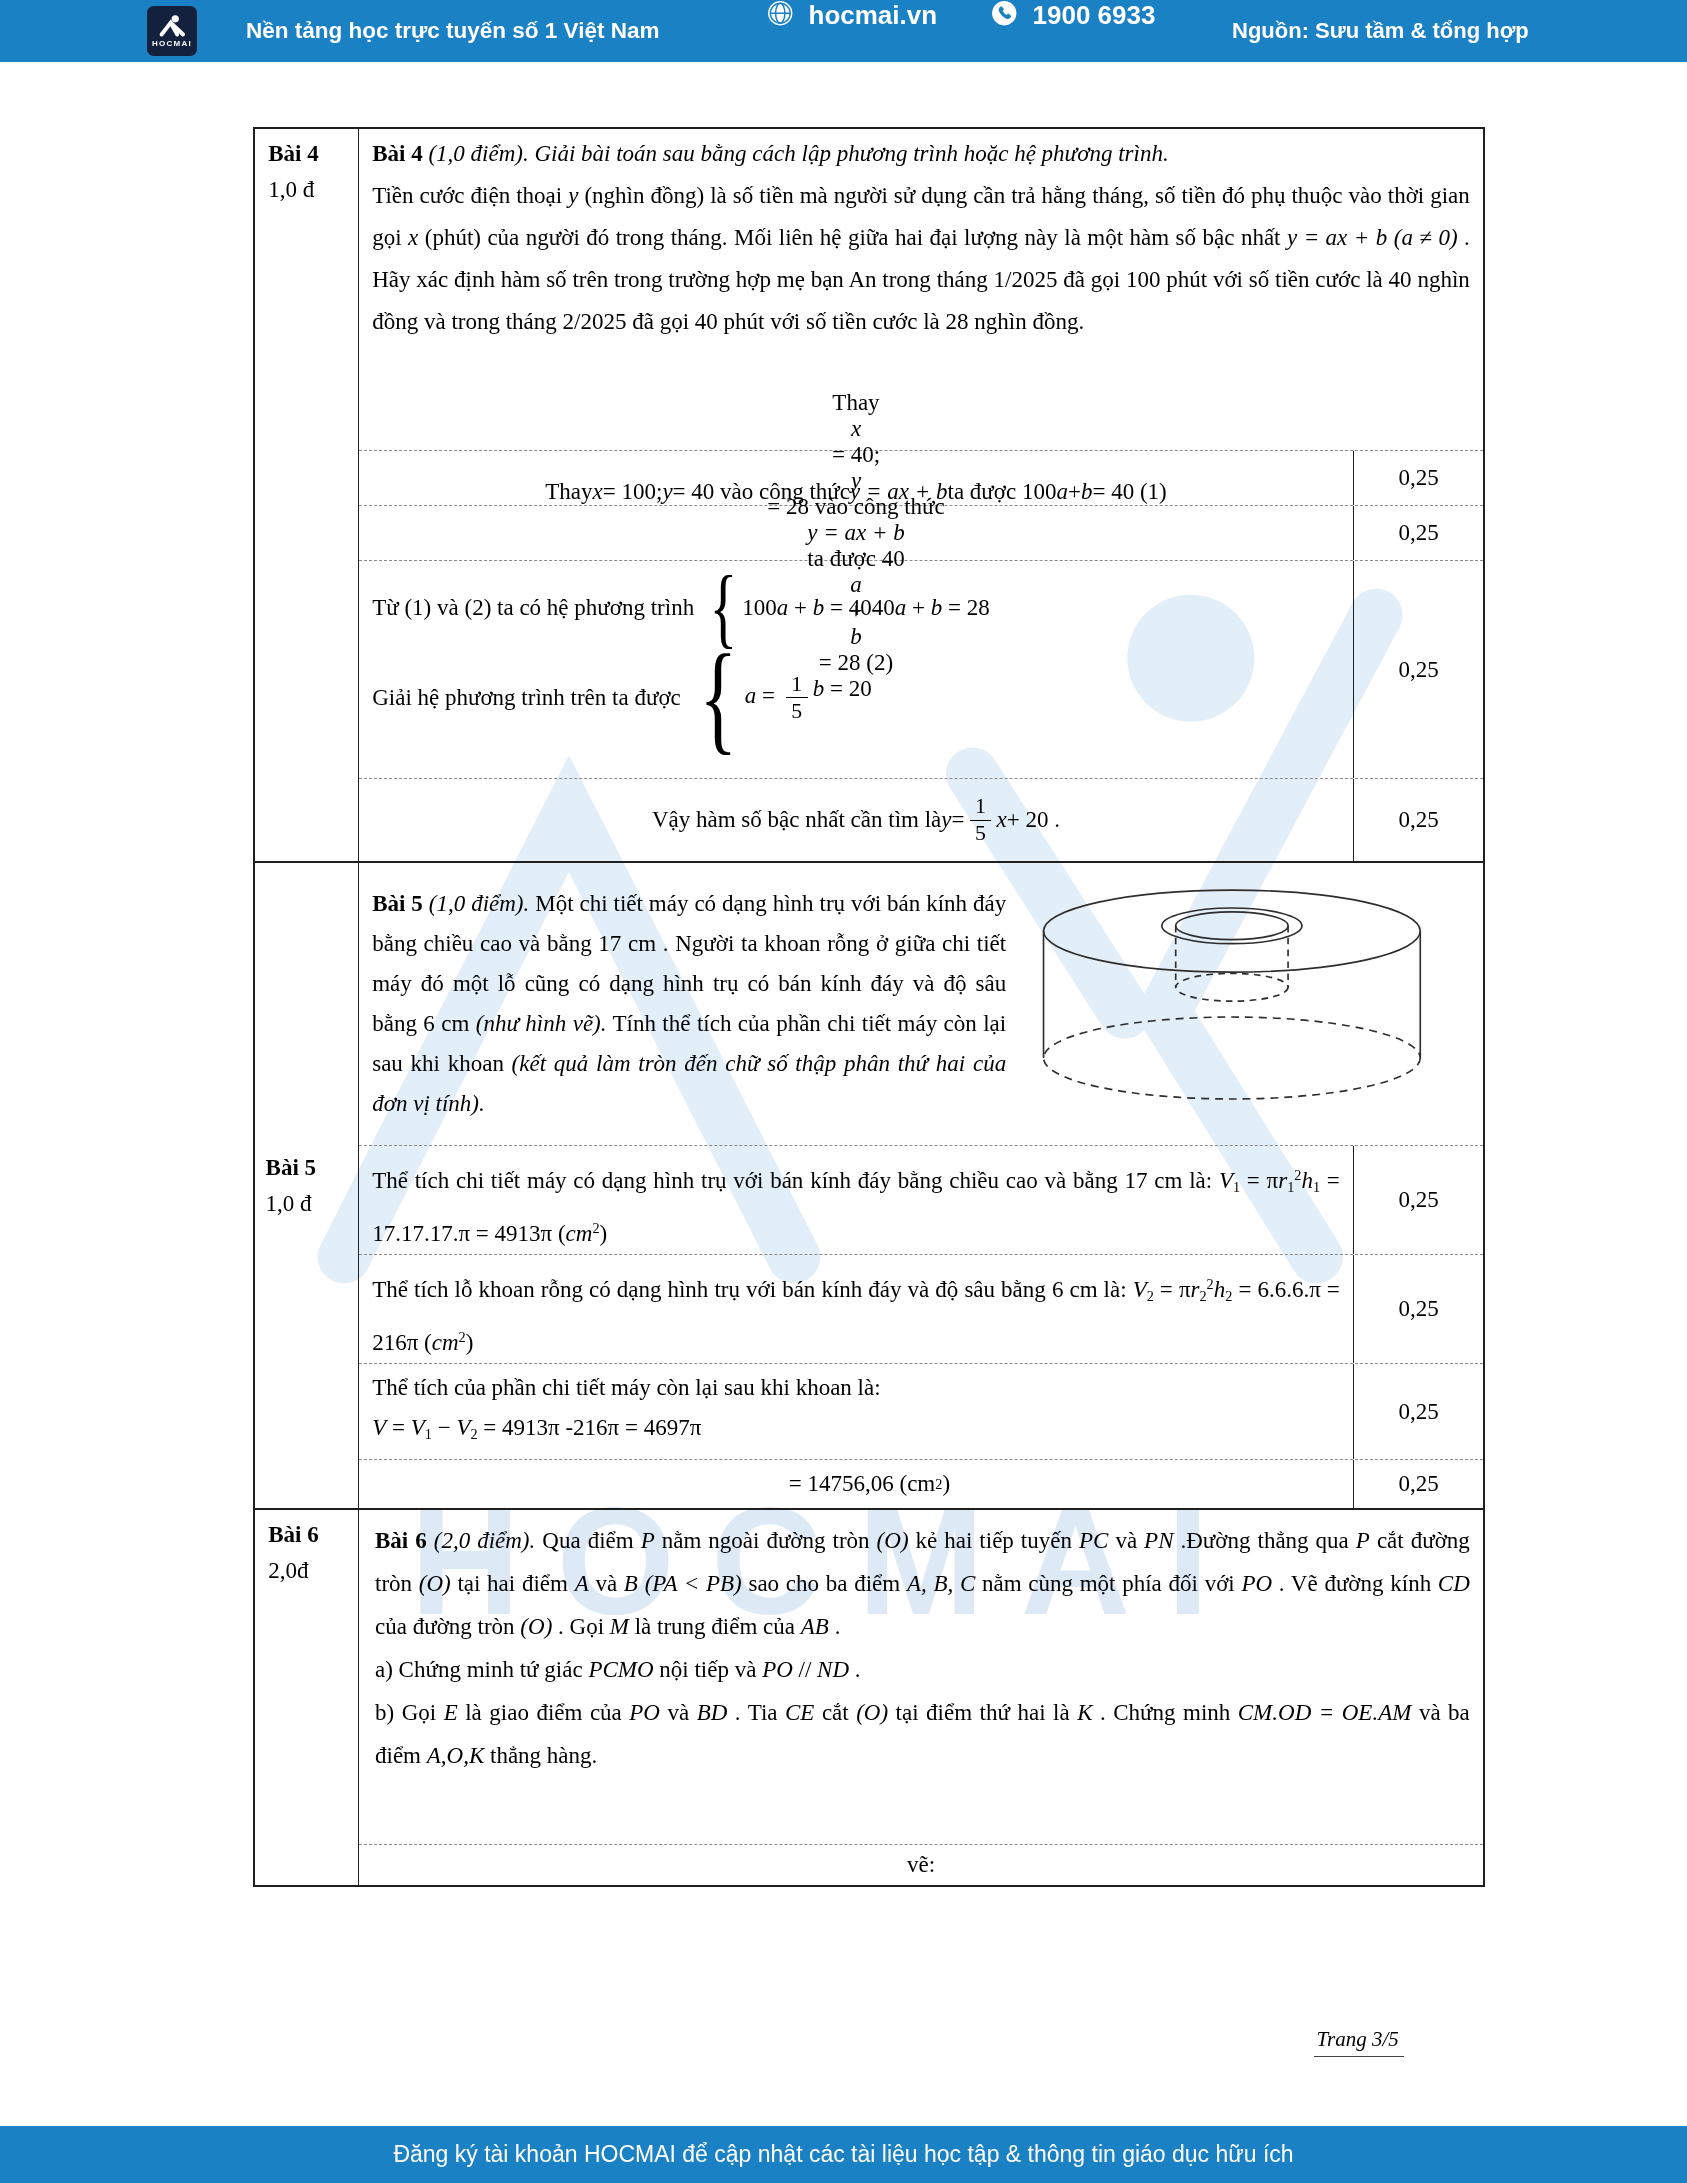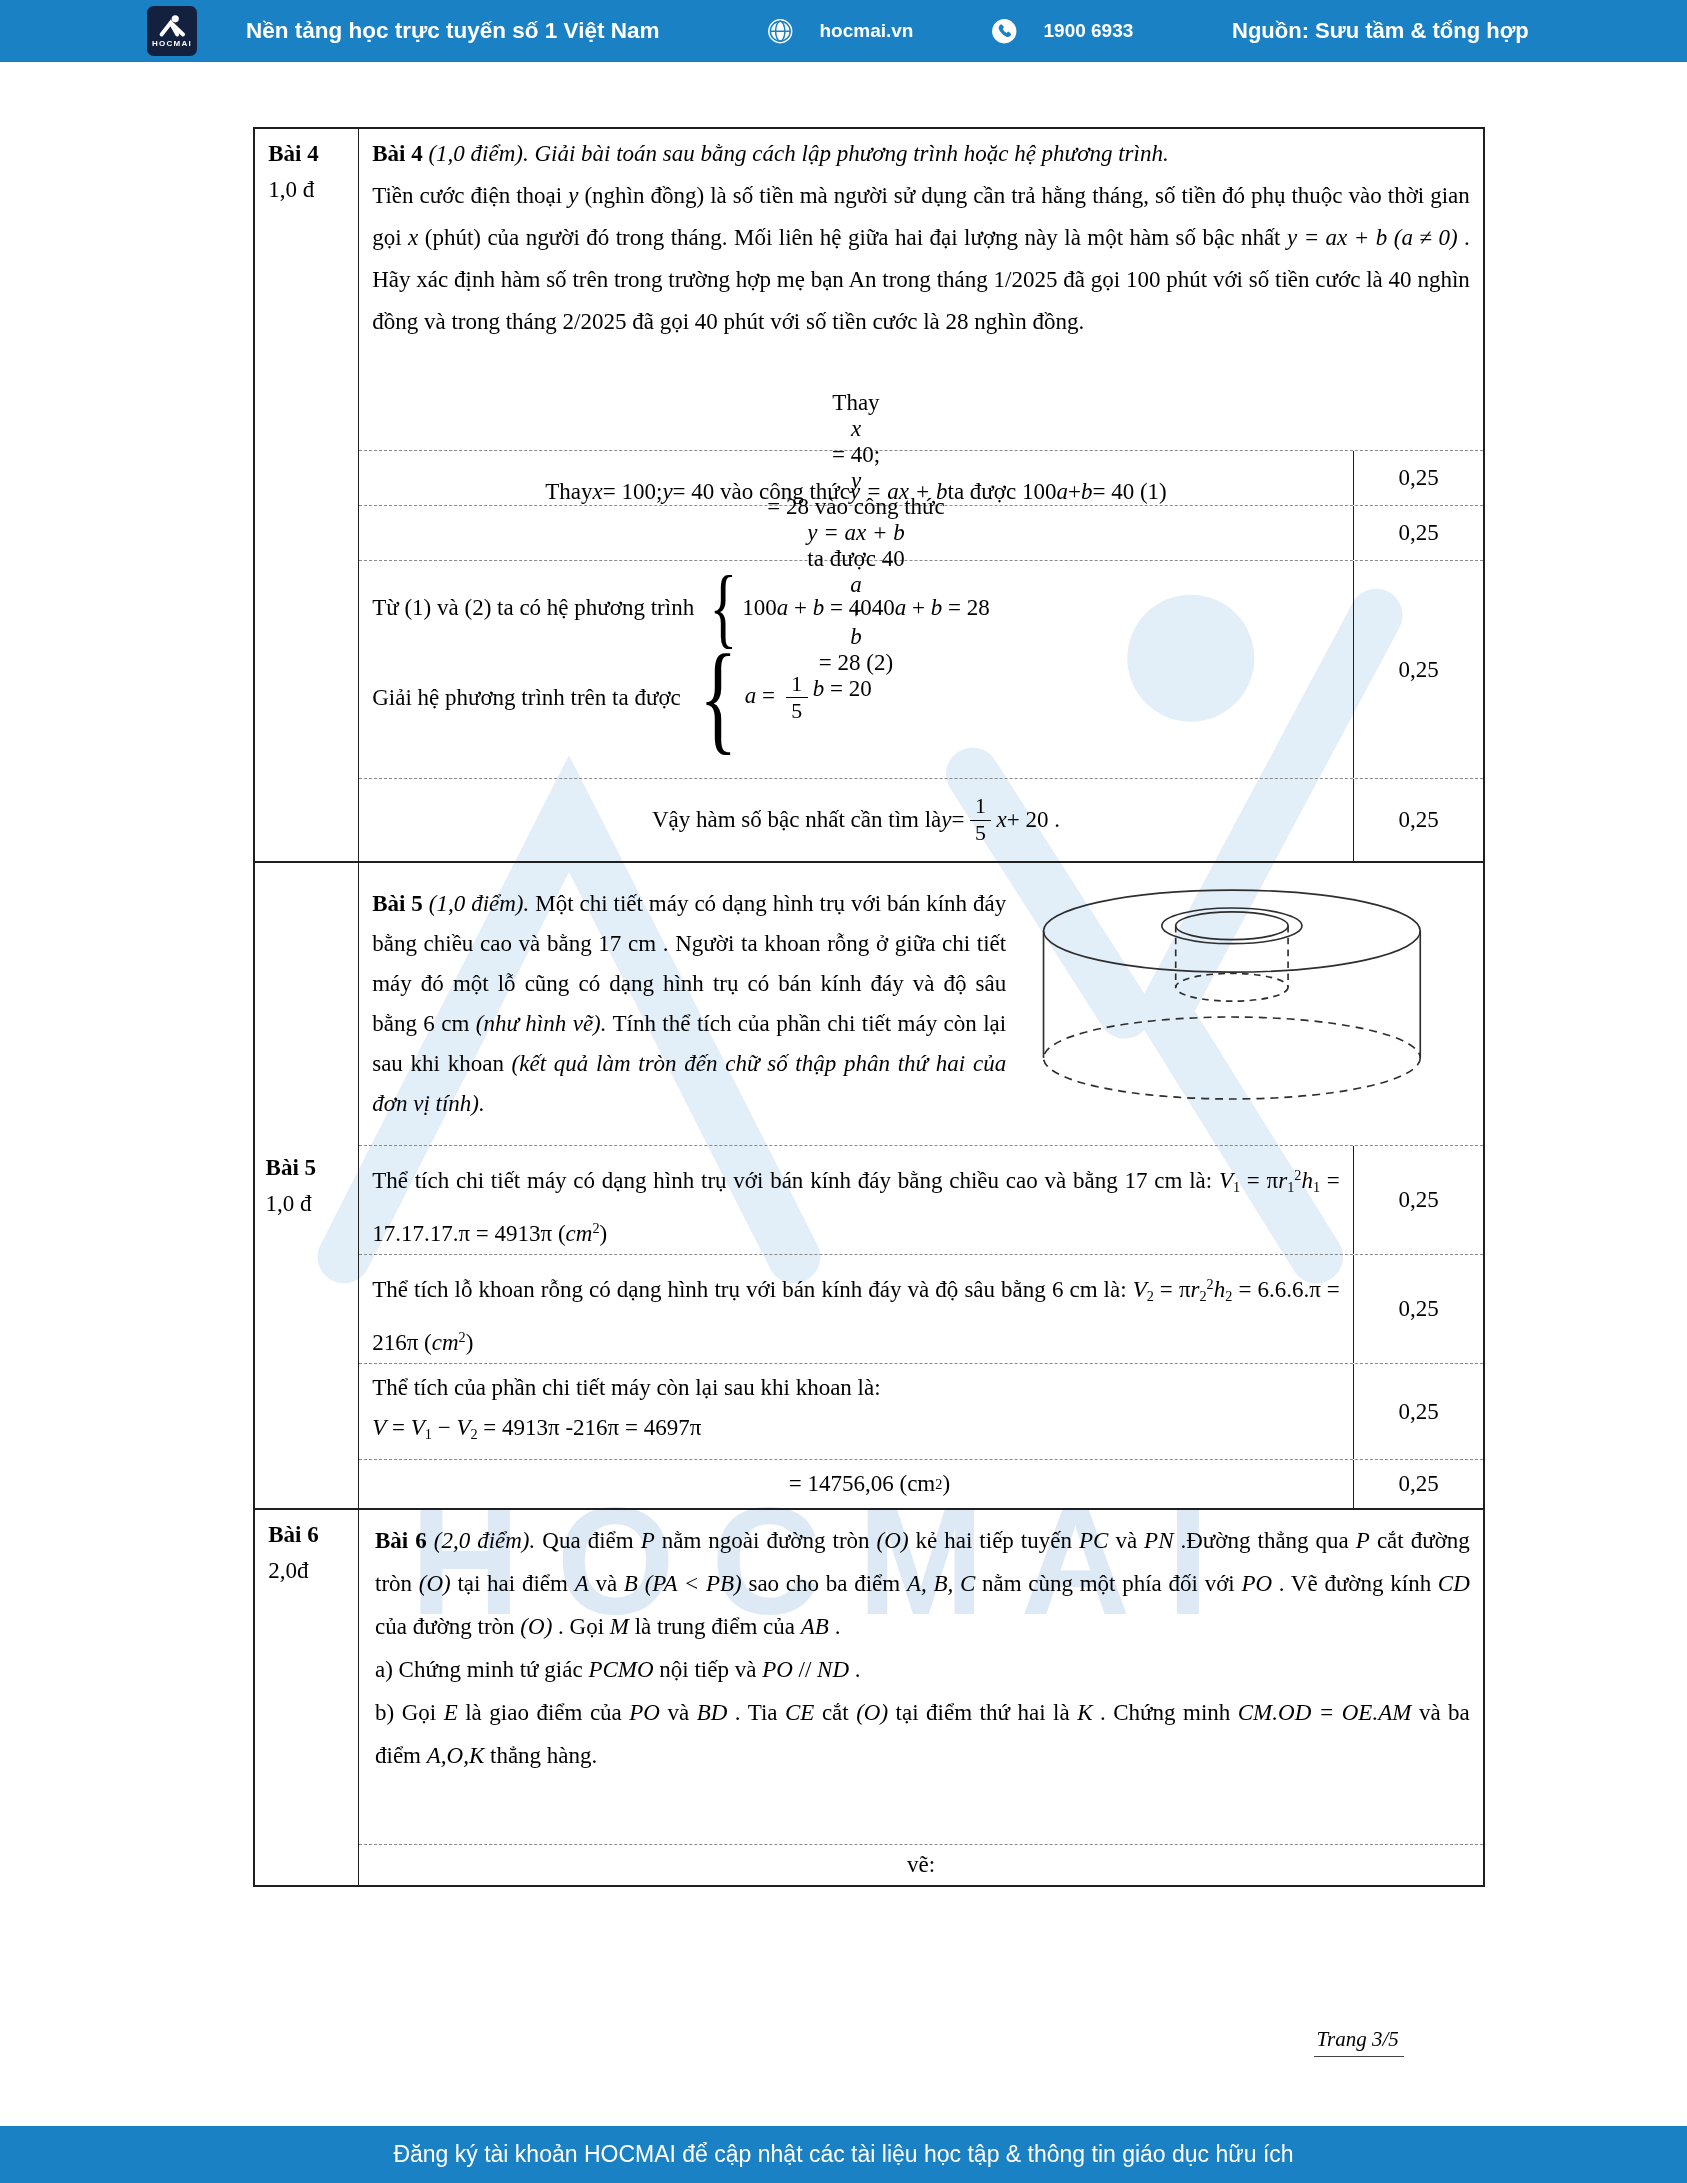--- a/index.html
+++ b/index.html
@@ -10,21 +10,21 @@
   
   .watermark{position:absolute;left:0;top:0;pointer-events:none;z-index:0}
 
   
   .topbar{position:absolute;left:0;top:0;width:1687px;height:62px;background:#1b81c5;color:#fff;
           font-family:"Liberation Sans",sans-serif;z-index:5}
   .logo{position:absolute;left:147px;top:6px;width:50px;height:50px;background:#13213f;border-radius:6.6px;
         display:flex;flex-direction:column;align-items:center;justify-content:center}
   .logo-word{font-size:8px;letter-spacing:1.3px;font-weight:bold;color:#fff;margin-top:1.3px}
   .tagline{position:absolute;left:246px;top:0;height:62px;display:flex;align-items:center;font-size:22.5px;font-weight:bold}
-  .hd-group{position:absolute;top:0;height:62px;display:flex;align-items:center;gap:26px;font-size:19px;font-weight:bold}
+  .hd-group{position:absolute;top:0;height:62px;display:flex;align-items:flex-start;gap:15px;font-size:26px;font-weight:bold}
   #grp-web{left:767px}
   #grp-phone{left:991px}
   .source{position:absolute;left:1232px;top:0;height:62px;display:flex;align-items:center;font-size:22px;font-weight:bold}
 
   
   .botbar{position:absolute;left:0;top:2126px;width:1687px;height:57px;background:#1b81c5;color:#fff;
           font-family:"Liberation Sans",sans-serif;font-size:23px;display:flex;align-items:center;justify-content:center;z-index:5}
 
   .pageno{position:absolute;left:1314px;top:2027px;font-style:italic;font-size:21px;border-bottom:1.3px solid #444;
           padding:0 5.3px 2.6px 2.6px;z-index:4;height:30px;overflow:hidden}

